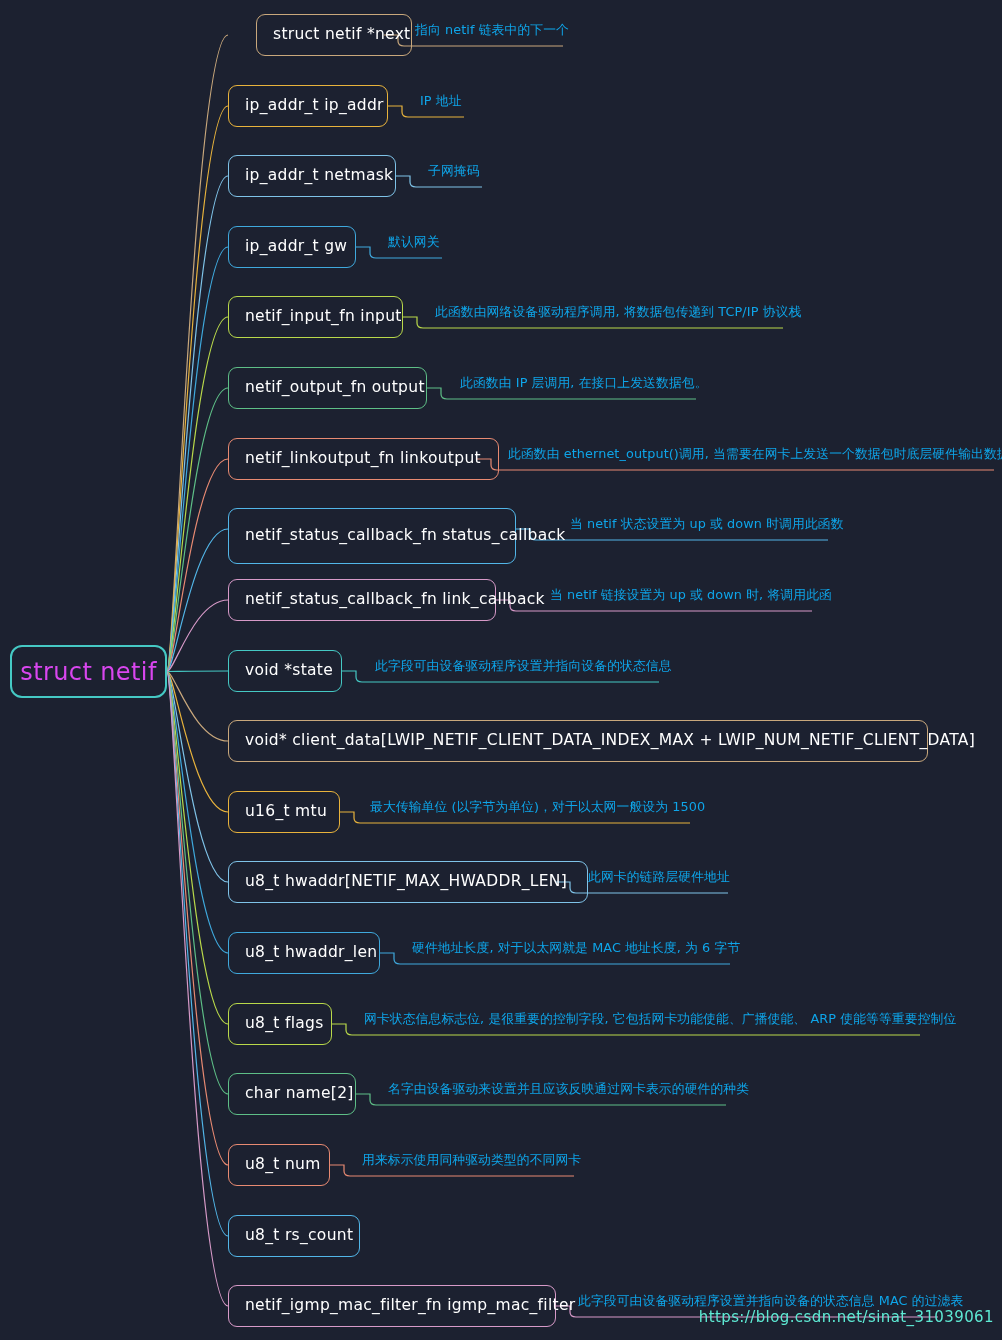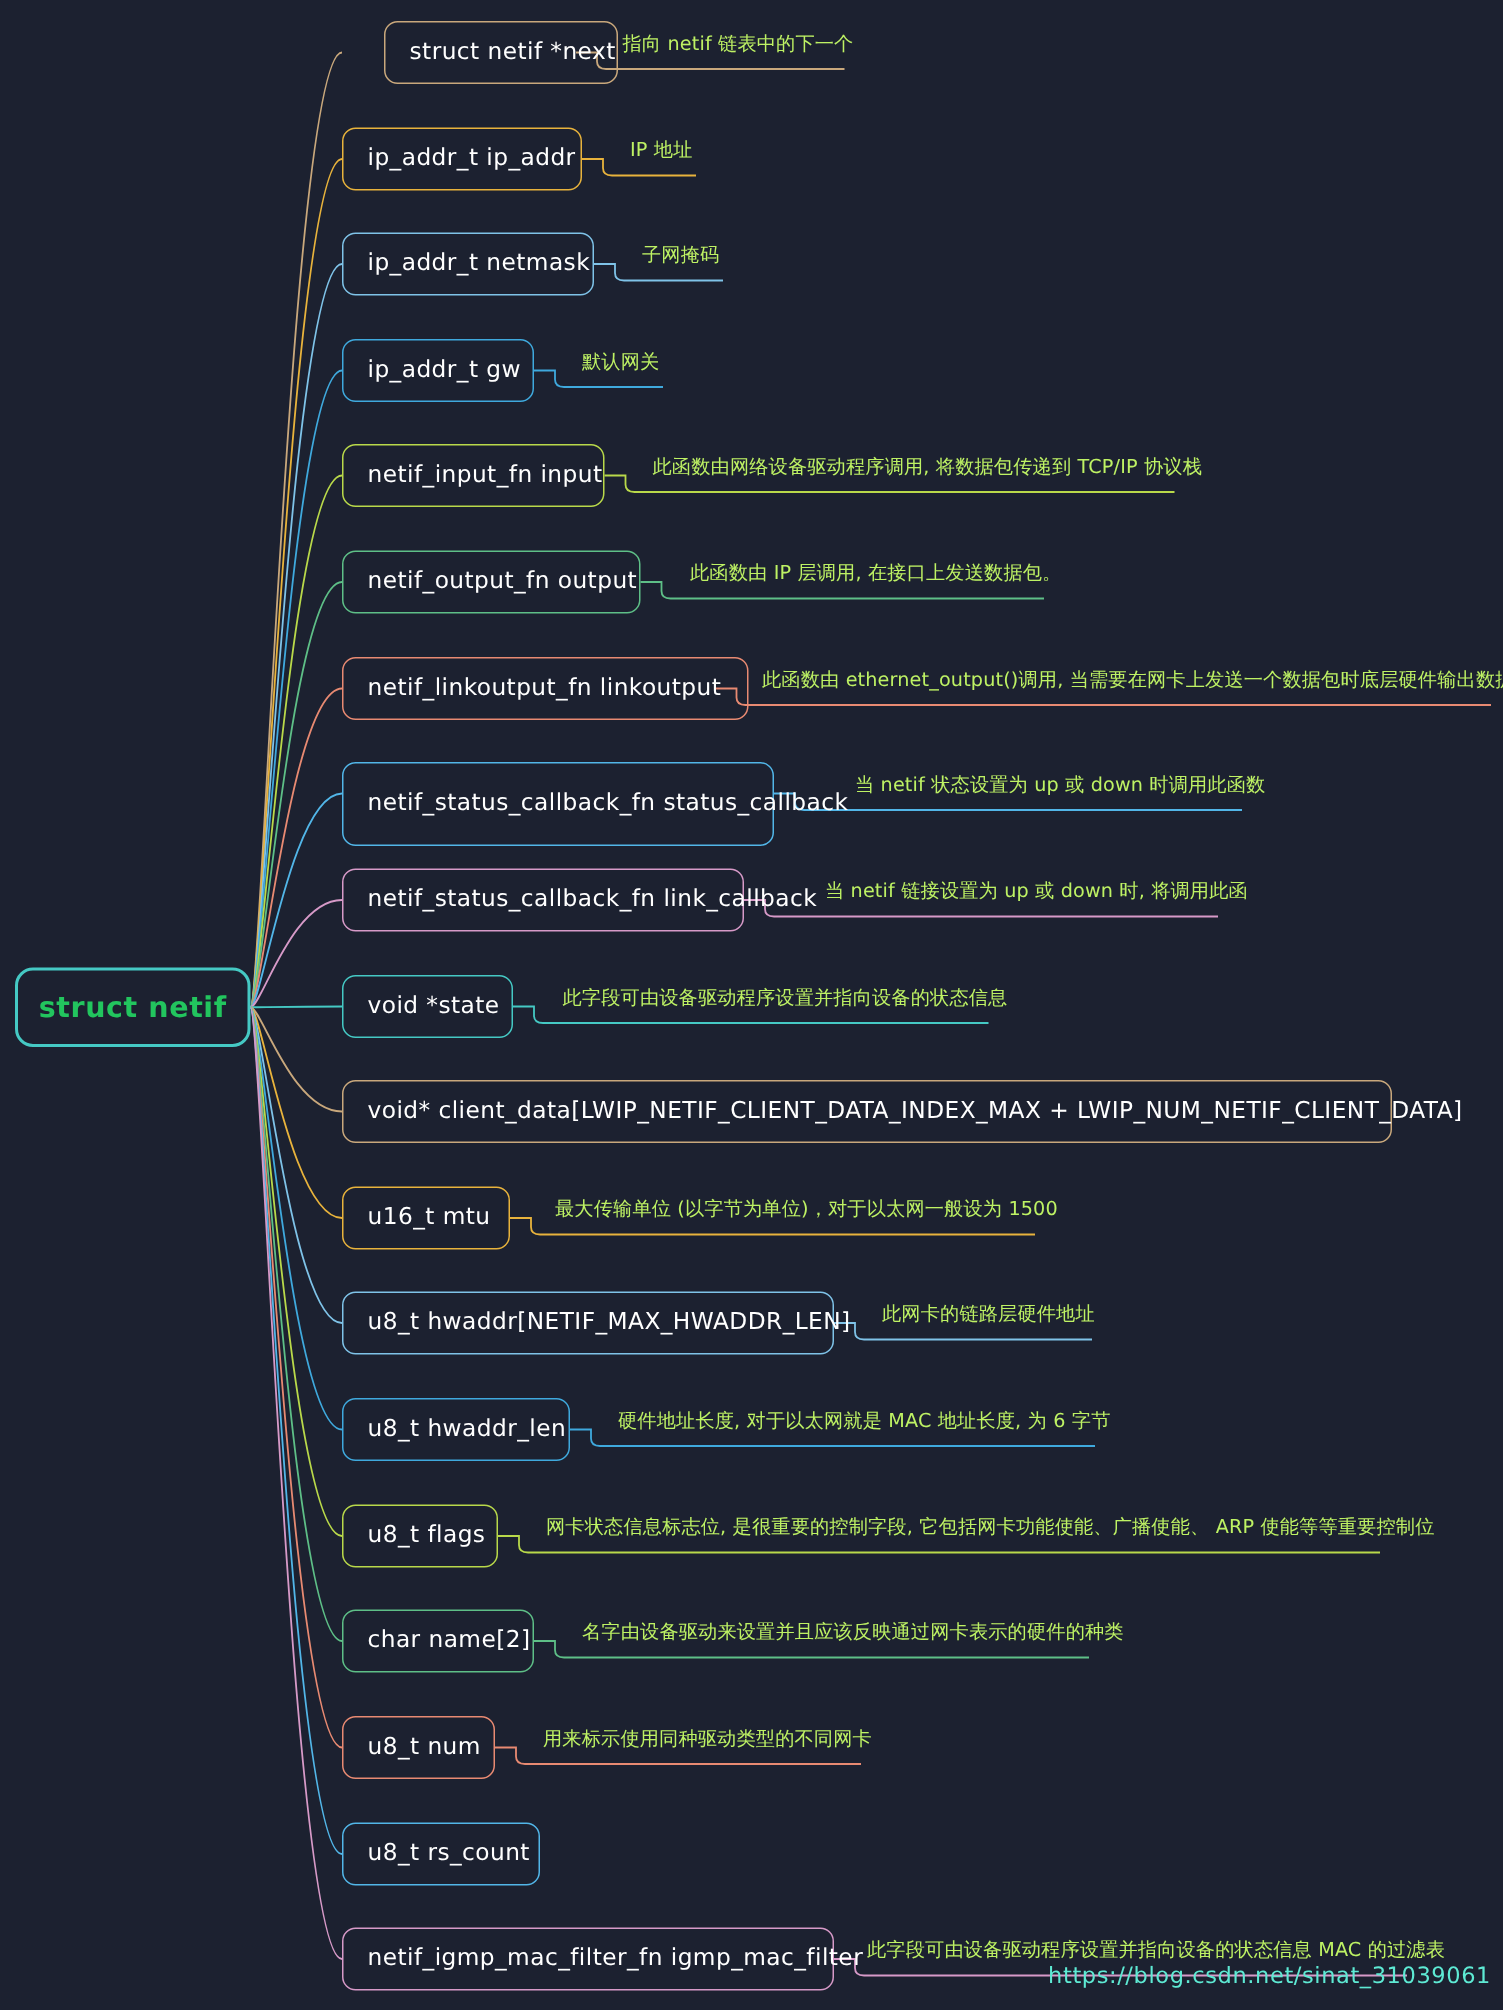--- a/index.html
+++ b/index.html
@@ -50,29 +50,28 @@
     position: absolute;
     box-sizing: border-box;
     border: 2.4px solid #45c9c4;
     border-radius: 12px;
     display: flex;
     align-items: center;
     justify-content: center;
     background: transparent;
   }
   .root-label {
-    font-size: 19px;
-    color: #22c55e;
+    font-size: 24px;
+    color: #d946ef;
     letter-spacing: 0.4px;
-    font-weight: bold;
   }
   .desc {
     position: absolute;
     font-size: 12.8px;
-    color: #bef264;
+    color: #0ea5e9;
     white-space: nowrap;
     line-height: 1;
     letter-spacing: 0.1px;
   }
   .watermark {
     position: absolute;
     right: 8px;
     bottom: 14px;
     font-size: 15px;
     color: #5eead4;
@@ -166,21 +165,21 @@
         <span class="node-label">void *state</span>
       </div>
       <div class="desc" style="left: 375px; top: 660px;">此字段可由设备驱动程序设置并指向设备的状态信息</div>
       <div class="node" style="left: 228px; top: 720px; width: 700px; height: 42px; border-color: rgb(201, 168, 124);">
         <span class="node-label">void* client_data[LWIP_NETIF_CLIENT_DATA_INDEX_MAX + LWIP_NUM_NETIF_CLIENT_DATA]</span>
       </div>
       <div class="node" style="left: 228px; top: 791px; width: 112px; height: 42px; border-color: rgb(232, 179, 60);">
         <span class="node-label">u16_t mtu</span>
       </div>
       <div class="desc" style="left: 370px; top: 801px;">最大传输单位 (以字节为单位)，对于以太网一般设为 1500</div>
-      <div class="node" style="left: 228px; top: 861px; width: 328px; height: 42px; border-color: rgb(127, 195, 232);">
+      <div class="node" style="left: 228px; top: 861px; width: 360px; height: 42px; border-color: rgb(127, 195, 232);">
         <span class="node-label">u8_t hwaddr[NETIF_MAX_HWADDR_LEN]</span>
       </div>
       <div class="desc" style="left: 588px; top: 871px;">此网卡的链路层硬件地址</div>
       <div class="node" style="left: 228px; top: 932px; width: 152px; height: 42px; border-color: rgb(63, 169, 221);">
         <span class="node-label">u8_t hwaddr_len</span>
       </div>
       <div class="desc" style="left: 412px; top: 942px;">硬件地址长度, 对于以太网就是 MAC 地址长度, 为 6 字节</div>
       <div class="node" style="left: 228px; top: 1003px; width: 104px; height: 42px; border-color: rgb(185, 217, 74);">
         <span class="node-label">u8_t flags</span>
       </div>

